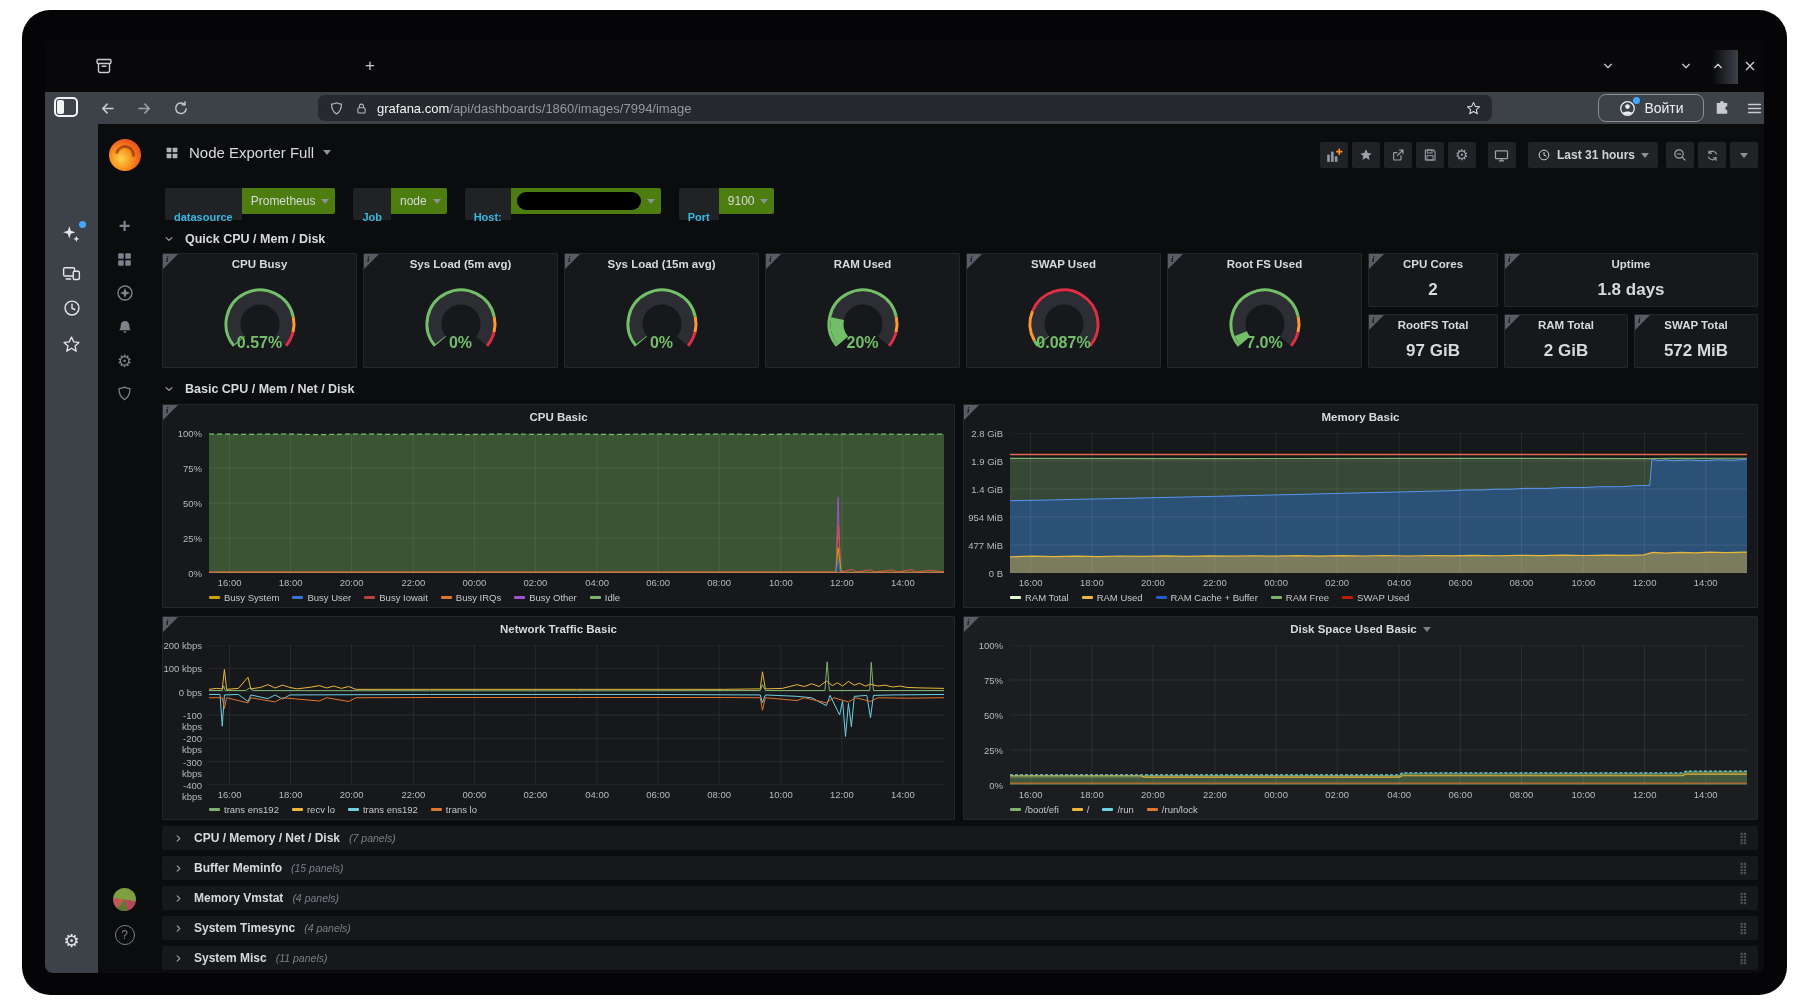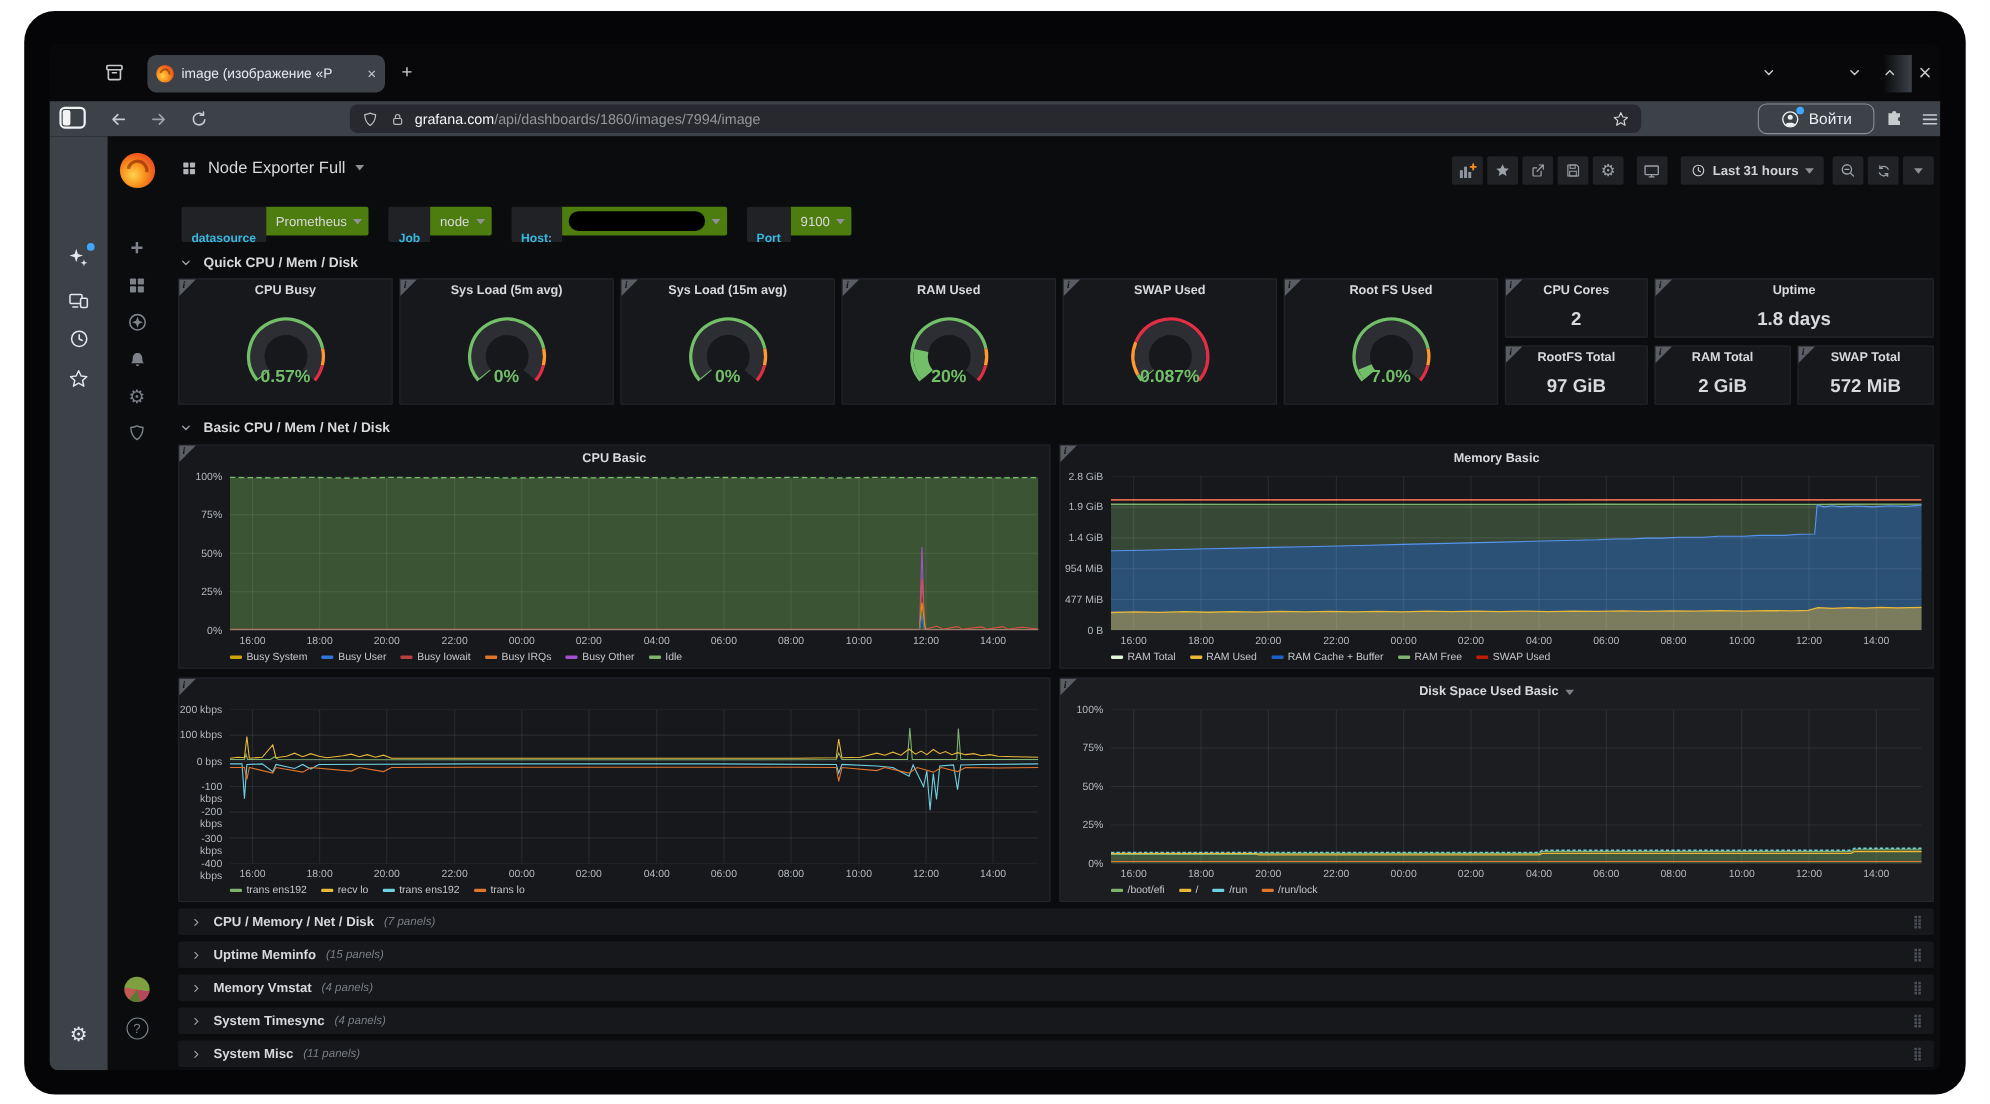--- a/index.html
+++ b/index.html
@@ -191,25 +191,20 @@
 
 <div class="frame">
   <div class="window">
 
     <div class="tabbar">
       <div class="tbicon" style="left:46px;top:14px;width:26px;height:24px;color:#c9cccf">
           <svg class="ic" width="22" height="22">
             <use href="#archive"></use>
           </svg>
         </div>
-      <div class="tab">
-        <span class="favicon"></span>
-        <span class="tab-title">image (изображение «P</span>
-        <span class="tabclose">×</span>
-      </div>
       <div class="tab-fade"></div>
       <div class="tbicon" style="left:315px;top:16px;width:20px;height:20px;color:#c9cccf;font-size:17px">+</div>
       <div class="tbicon" style="left:1554px;top:18px;width:18px;height:16px">
           <svg class="ic" width="16" height="16">
             <use href="#chevdown"></use>
           </svg>
         </div>
       <div class="tbicon" style="left:1632px;top:18px;width:18px;height:16px">
           <svg class="ic" width="16" height="16">
             <use href="#chevdown"></use>
@@ -733,20 +728,23 @@
               <div class="tick xlab" style="left: 478.307px; top: 172px;">06:00</div>
               <div class="tick xlab" style="left: 539.478px; top: 172px;">08:00</div>
               <div class="tick xlab" style="left: 601.386px; top: 172px;">10:00</div>
               <div class="tick xlab" style="left: 662.557px; top: 172px;">12:00</div>
               <div class="tick xlab" style="left: 723.728px; top: 172px;">14:00</div>
             </div>
           <div class="panel cpanel">
             <span class="icorner">
                 <i>i</i>
               </span>
+            <div class="ptitle">
+                <span>Network Traffic Basic</span>
+              </div>
             <div class="plot">
                 <svg viewBox="0 0 1000 100" preserveAspectRatio="none" style="position: absolute; inset: 0px; width: 100%; height: 100%; display: block;">
                   <path d="M0.0 32.50 L18.0 32.50 L20.0 29.17 L22.0 32.50 L50.0 32.50 L55.0 30.83 L60.0 32.50 L300.0 32.67 L600.0 32.67 L750.0 32.50 L753.0 28.33 L757.0 32.50 L838.0 32.50 L841.0 12.00 L844.0 32.50 L899.0 32.50 L901.0 12.33 L904.0 32.50 L1000.0 32.50 " fill="none" stroke="#7eb26d" stroke-width="1" vector-effect="non-scaling-stroke"></path>
                   <path d="M0.0 31.67 L10.0 31.00 L18.0 31.33 L21.0 17.50 L24.0 31.67 L40.0 31.00 L53.0 23.00 L57.0 31.33 L70.0 30.33 L80.0 28.33 L90.0 30.67 L100.0 28.67 L110.0 30.33 L120.0 31.33 L140.0 30.00 L150.0 29.00 L160.0 30.67 L170.0 29.33 L180.0 31.00 L190.0 29.67 L200.0 31.67 L300.0 31.67 L400.0 31.67 L500.0 31.67 L600.0 31.67 L700.0 31.67 L750.0 31.33 L753.0 19.17 L757.0 31.33 L780.0 31.00 L800.0 28.33 L810.0 29.67 L820.0 27.67 L830.0 29.67 L840.0 25.67 L848.0 29.00 L855.0 27.00 L862.0 29.33 L870.0 26.00 L878.0 28.67 L885.0 27.33 L893.0 29.33 L900.0 28.00 L910.0 29.33 L920.0 28.67 L930.0 30.00 L940.0 29.33 L950.0 30.33 L970.0 30.67 L1000.0 31.00 " fill="none" stroke="#eab839" stroke-width="1" vector-effect="non-scaling-stroke"></path>
                   <path d="M0.0 35.33 L15.0 35.33 L18.0 58.00 L21.0 35.67 L40.0 35.33 L53.0 40.33 L57.0 35.67 L80.0 38.33 L90.0 35.67 L100.0 38.67 L110.0 35.67 L300.0 35.33 L600.0 35.33 L750.0 35.67 L753.0 41.33 L757.0 35.67 L800.0 36.67 L820.0 37.67 L840.0 43.33 L845.0 36.00 L858.0 50.00 L862.0 40.00 L866.0 65.33 L870.0 41.67 L874.0 58.33 L878.0 36.67 L895.0 36.00 L900.0 52.00 L904.0 36.00 L930.0 35.67 L1000.0 35.33 " fill="none" stroke="#6ed0e0" stroke-width="1" vector-effect="non-scaling-stroke"></path>
                   <path d="M0.0 37.67 L18.0 37.67 L21.0 45.33 L24.0 37.67 L53.0 41.33 L57.0 37.67 L90.0 40.67 L100.0 37.67 L150.0 40.00 L160.0 37.67 L190.0 40.33 L200.0 37.67 L300.0 37.50 L500.0 37.50 L700.0 37.50 L750.0 37.67 L753.0 46.67 L757.0 37.67 L800.0 39.67 L810.0 37.67 L840.0 41.33 L850.0 37.67 L870.0 40.67 L880.0 37.67 L900.0 40.33 L910.0 37.67 L950.0 38.00 L1000.0 37.67 " fill="none" stroke="#e0752d" stroke-width="1" vector-effect="non-scaling-stroke"></path>
                   <g stroke="rgba(255,255,255,0.08)">
                     <line x1="0" x2="1000" y1="0.00" y2="0.00" vector-effect="non-scaling-stroke"></line>
                     <line x1="0" x2="1000" y1="16.67" y2="16.67" vector-effect="non-scaling-stroke"></line>
                     <line x1="0" x2="1000" y1="33.33" y2="33.33" vector-effect="non-scaling-stroke"></line>
@@ -887,21 +885,21 @@
                 <use href="#chevdown"></use>
               </svg>
             <span>CPU / Memory / Net / Disk</span>
               <span class="cnt">(7 panels)</span>
             <span class="drag">⣿</span>
           </div>
           <div class="crow">
             <svg class="ic" width="13" height="13" style="color:#9da2a8;transform:rotate(-90deg)">
                 <use href="#chevdown"></use>
               </svg>
-            <span>Uptime Meminfo</span>
+            <span>Buffer Meminfo</span>
               <span class="cnt">(15 panels)</span>
             <span class="drag">⣿</span>
           </div>
           <div class="crow">
             <svg class="ic" width="13" height="13" style="color:#9da2a8;transform:rotate(-90deg)">
                 <use href="#chevdown"></use>
               </svg>
             <span>Memory Vmstat</span>
               <span class="cnt">(4 panels)</span>
             <span class="drag">⣿</span>

